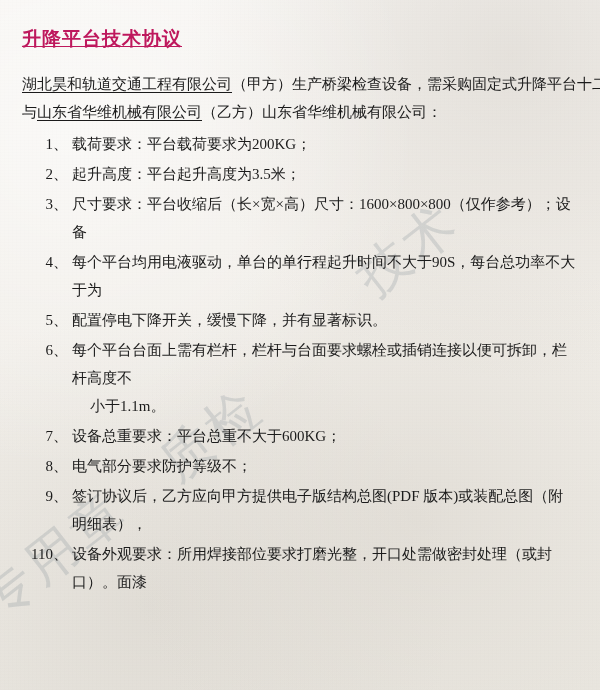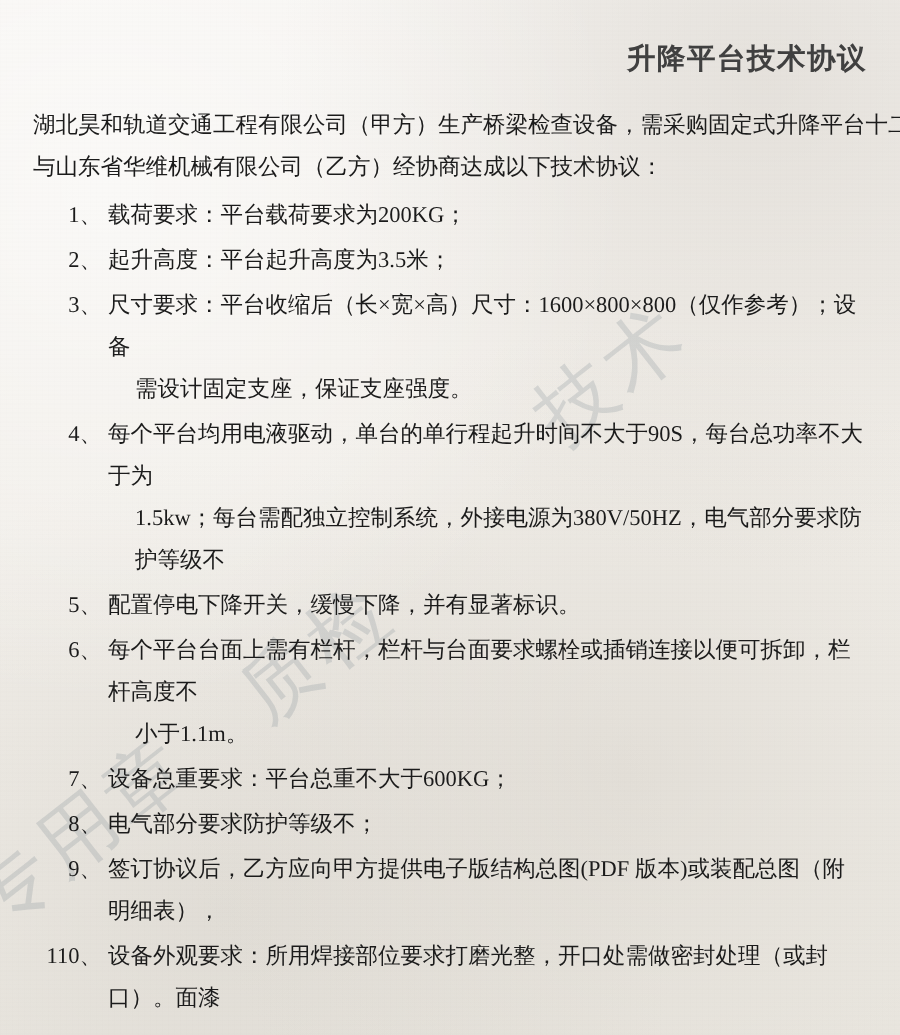--- a/index.html
+++ b/index.html
@@ -55,34 +55,36 @@
   .wm-3 { left: -30px; top: 520px; }
 
   .page {
     position: relative;
     z-index: 3;
     padding: 18px 22px 10px 22px;
     box-sizing: border-box;
     width: 600px;
   }
   .doc-title {
-    text-align: right;
+    text-align: left;
     font-size: 19px;
     font-weight: bold;
     letter-spacing: 1px;
     margin: 8px 0 18px 0;
-    color: #404040;
+    color: #be185d;
+    text-decoration: underline;
   }
   .intro-line {
     font-size: 15px;
     line-height: 28px;
     margin: 0;
     white-space: nowrap;
   }
   .u {
+    text-decoration: underline;
     text-underline-offset: 3px;
   }
   ol.items {
     list-style: none;
     margin: 4px 0 0 0;
     padding: 0;
   }
   ol.items > li {
     display: flex;
     align-items: flex-start;
@@ -117,48 +119,46 @@
 <div class="watermark wm-3">专用章</div>
 
 <div class="page">
 
   <div class="doc-title">升降平台技术协议</div>
 
   <div class="intro-line">
     <span class="u">湖北昊和轨道交通工程有限公司</span><span>（甲方）生产桥梁检查设备，需采购固定式升降平台十二套；</span>
   </div>
   <div class="intro-line">
-    <span>与</span><span class="u">山东省华维机械有限公司</span><span>（乙方）经协商达成以下技术协议：</span>
+    <span>与</span><span class="u">山东省华维机械有限公司</span><span>（乙方）山东省华维机械有限公司：</span>
   </div>
 
   <ol class="items">
 
     <li>
       <span class="num">1、</span>
       <span class="body-text">载荷要求：平台载荷要求为200KG；</span>
     </li>
 
     <li>
       <span class="num">2、</span>
       <span class="body-text">起升高度：平台起升高度为3.5米；</span>
     </li>
 
     <li>
       <span class="num">3、</span>
       <span class="body-text">
         <span>尺寸要求：平台收缩后（长×宽×高）尺寸：1600×800×800（仅作参考）；设备</span>
-        <span class="indent-cont">需设计固定支座，保证支座强度。</span>
       </span>
     </li>
 
     <li>
       <span class="num">4、</span>
       <span class="body-text">
         <span>每个平台均用电液驱动，单台的单行程起升时间不大于90S，每台总功率不大于为</span>
-        <span class="indent-cont">1.5kw；每台需配独立控制系统，外接电源为380V/50HZ，电气部分要求防护等级不</span>
       </span>
     </li>
 
     <li>
       <span class="num">5、</span>
       <span class="body-text">配置停电下降开关，缓慢下降，并有显著标识。</span>
     </li>
 
     <li>
       <span class="num">6、</span>

